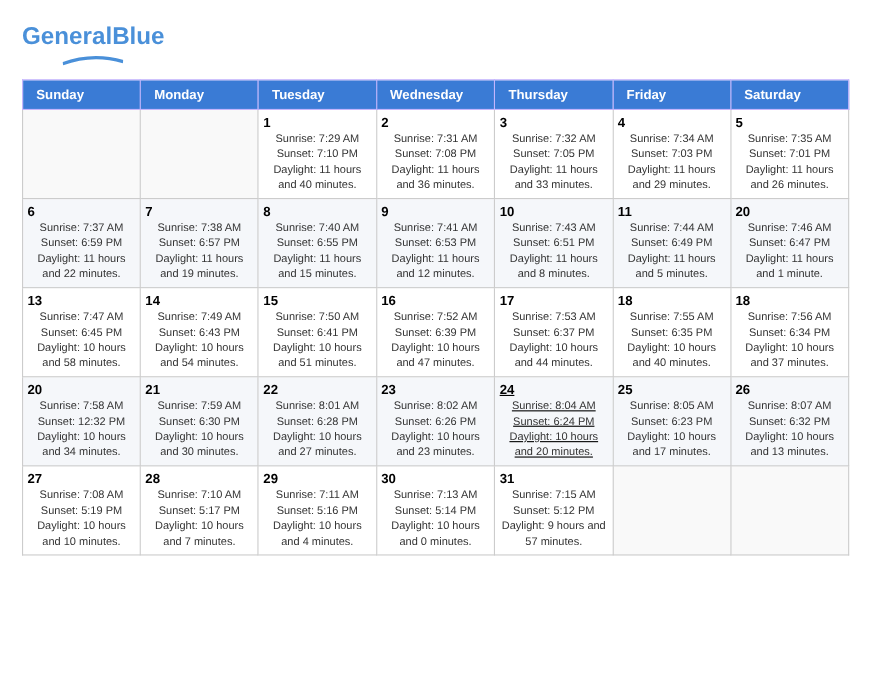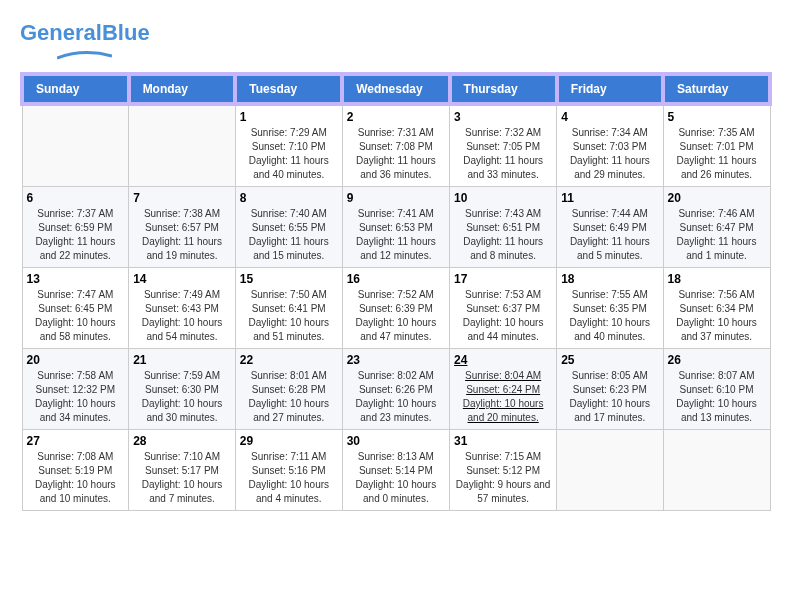--- a/index.html
+++ b/index.html
@@ -47,21 +47,21 @@
       border-collapse: collapse;
       font-size: 11px;
     }
     .calendar th {
       background: #3a7bd5;
       color: #fff;
       padding: 6px 12px;
       text-align: left;
       font-size: 12px;
       font-weight: bold;
-      border: 4px solid #c4b5fd;
+      border: 1px solid #c4b5fd;
     }
     .calendar td {
       border: 1px solid #ccc;
       vertical-align: top;
       padding: 4px;
       width: 108px;
       min-height: 80px;
       background: #fff;
     }
     .calendar tr:nth-child(even) td {
@@ -271,21 +271,21 @@
         </td>
         <td style="background: rgb(245, 247, 250);">
           <span class="day-num">25</span>
           <div class="day-info">Sunrise: 8:05 AM
 Sunset: 6:23 PM
 Daylight: 10 hours and 17 minutes.</div>
         </td>
         <td style="background: rgb(245, 247, 250);">
           <span class="day-num">26</span>
           <div class="day-info">Sunrise: 8:07 AM
-Sunset: 6:10 PM
+Sunset: 6:32 PM
 Daylight: 10 hours and 13 minutes.</div>
         </td>
       </tr>
       <tr>
         <td>
           <span class="day-num">27</span>
           <div class="day-info">Sunrise: 7:08 AM
 Sunset: 5:19 PM
 Daylight: 10 hours and 10 minutes.</div>
         </td>
@@ -296,21 +296,21 @@
 Daylight: 10 hours and 7 minutes.</div>
         </td>
         <td>
           <span class="day-num">29</span>
           <div class="day-info">Sunrise: 7:11 AM
 Sunset: 5:16 PM
 Daylight: 10 hours and 4 minutes.</div>
         </td>
         <td>
           <span class="day-num">30</span>
-          <div class="day-info">Sunrise: 8:13 AM
+          <div class="day-info">Sunrise: 7:13 AM
 Sunset: 5:14 PM
 Daylight: 10 hours and 0 minutes.</div>
         </td>
         <td>
           <span class="day-num">31</span>
           <div class="day-info">Sunrise: 7:15 AM
 Sunset: 5:12 PM
 Daylight: 9 hours and 57 minutes.</div>
         </td>
         <td class="empty"></td>

